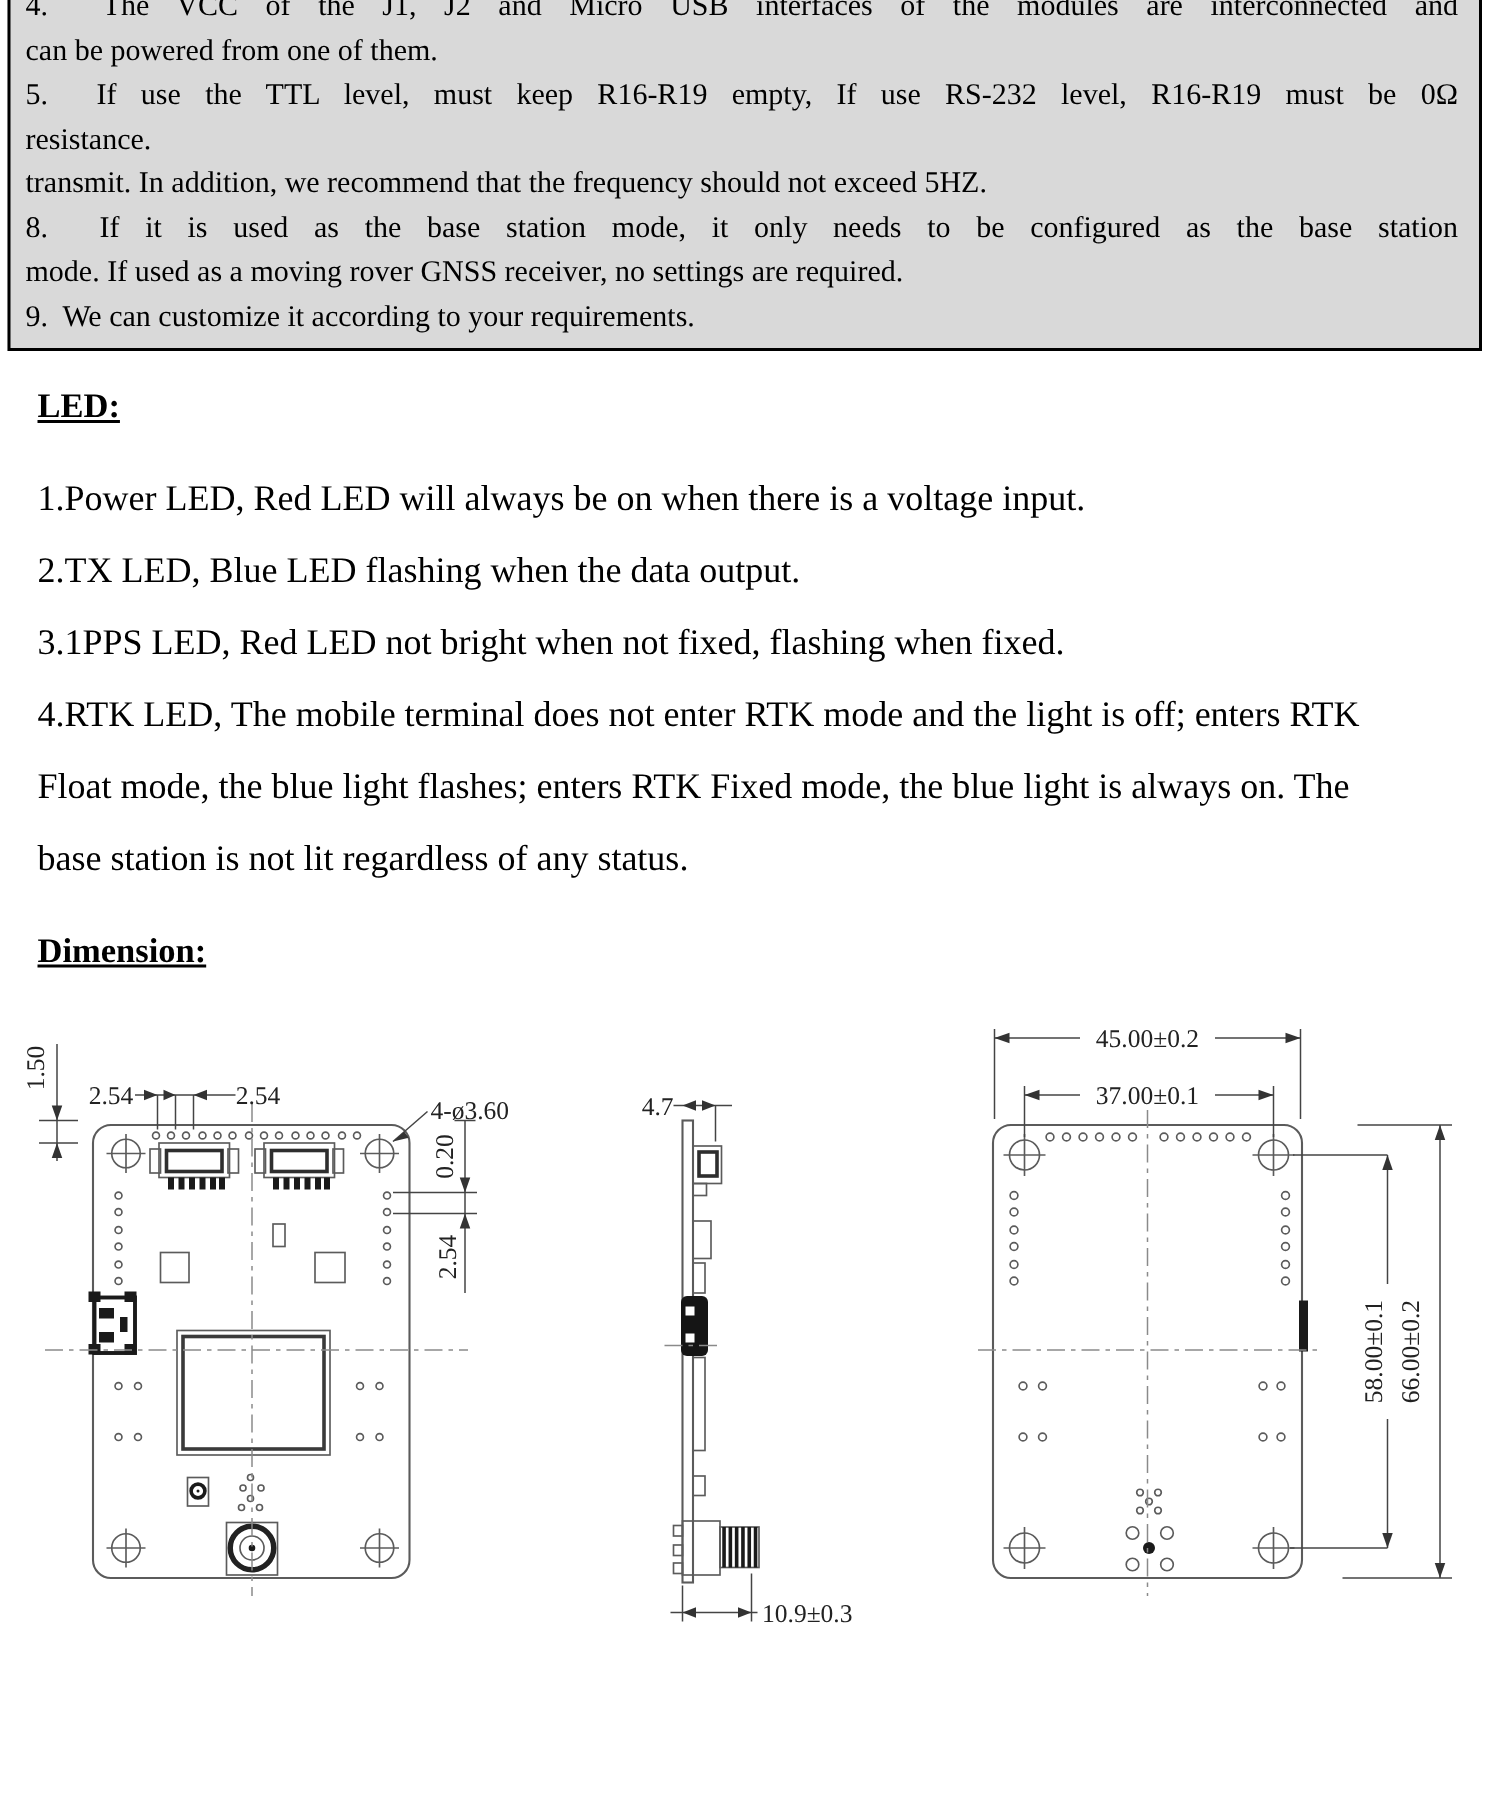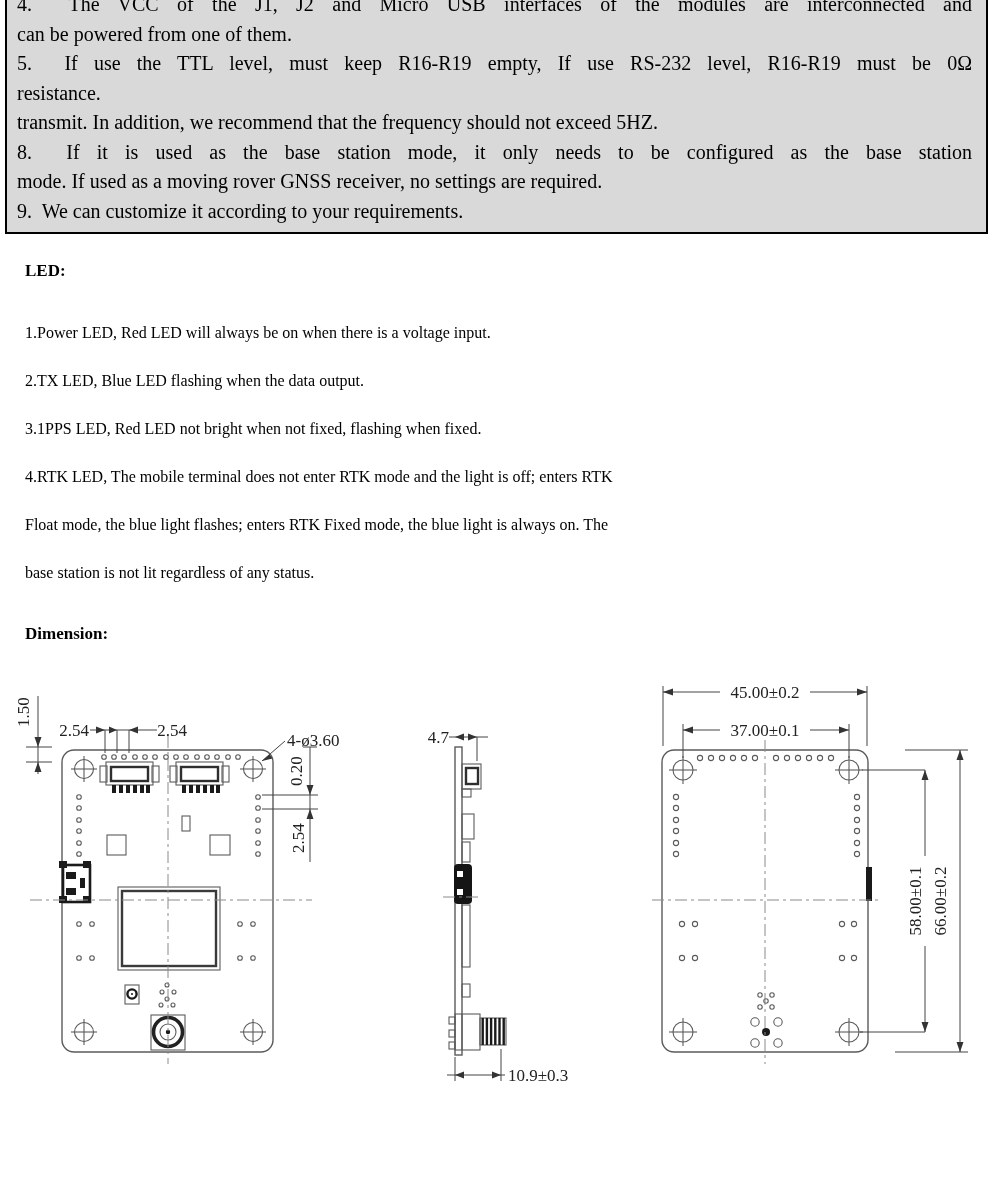--- a/index.html
+++ b/index.html
@@ -1,23 +1,23 @@
 <!DOCTYPE html>
 <html><head>
 <meta charset="utf-8">
 <style>
   html,body{margin:0;padding:0;width:1000px;height:1201px;background:#fff;overflow:hidden;
             font-family:"Liberation Serif",serif;color:#000;}
   .notes-box{box-sizing:border-box;margin:-16px 12px 0 5px;border:2px solid #000;
              background:#d9d9d9;padding:4px 14px 6px 10px;}
   .note-line{font-size:20px;line-height:29.5px;white-space:normal;}
   .note-line.fill{text-align:justify;text-align-last:justify;}
-  .section-heading{font-size:17px;font-weight:bold;line-height:30px;margin:22px 0 0 25px;}
+  .section-heading{font-size:23px;font-weight:bold;line-height:30px;margin:22px 0 0 25px;text-decoration:underline;}
   #dimension-heading{}
-  .led-line{font-size:16px;line-height:48px;margin:0 35px 0 25px;}
+  .led-line{font-size:24px;line-height:48px;margin:0 35px 0 25px;}
   .led-line.first{margin-top:23px;}
   .drawings{margin-top:13px;}
   .ol{stroke:#5b5b5b;fill:none;stroke-width:1.4;}
   .ol2{stroke:#5b5b5b;fill:none;stroke-width:1.1;}
   .thick{stroke:#2e2e2e;fill:none;stroke-width:2.4;}
   .dk{fill:#1a1a1a;stroke:none;}
   .dim{stroke:#444;stroke-width:1;fill:none;}
   .cl{stroke:#8a8a8a;stroke-width:1;stroke-dasharray:12 4 3 4;fill:none;}
   .arr{fill:#333;stroke:none;}
   .dimt{font-family:"Liberation Serif",serif;font-size:17px;fill:#222;}

